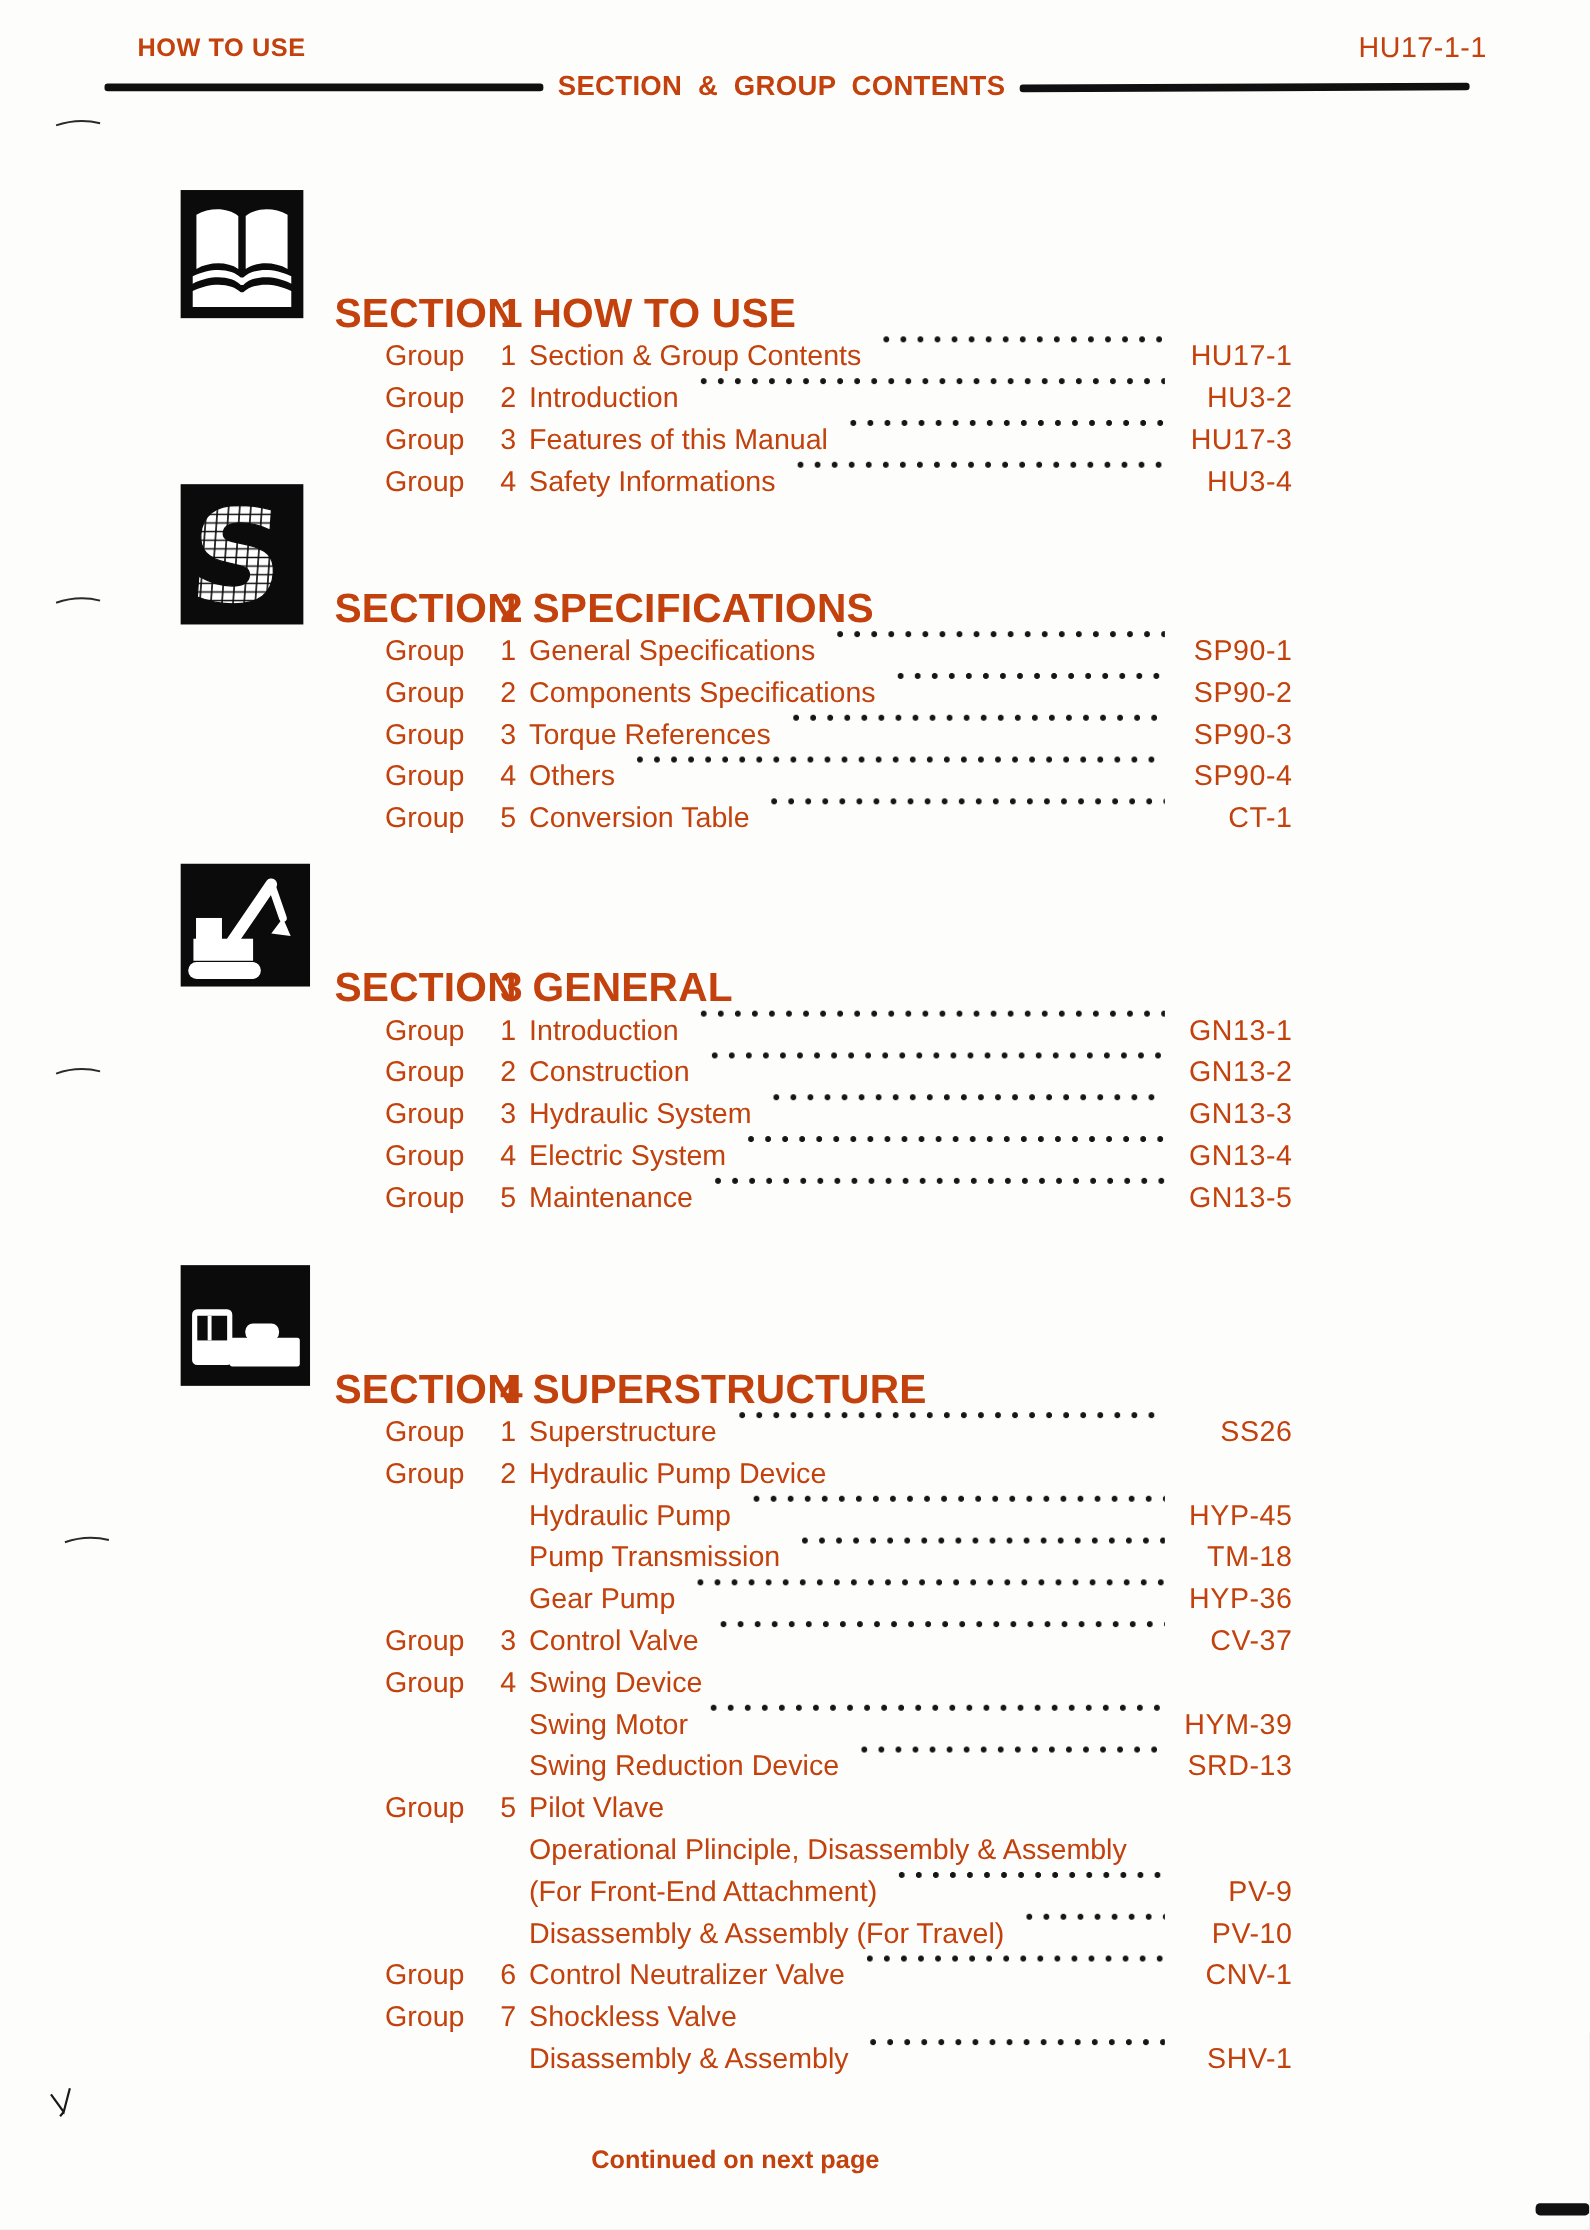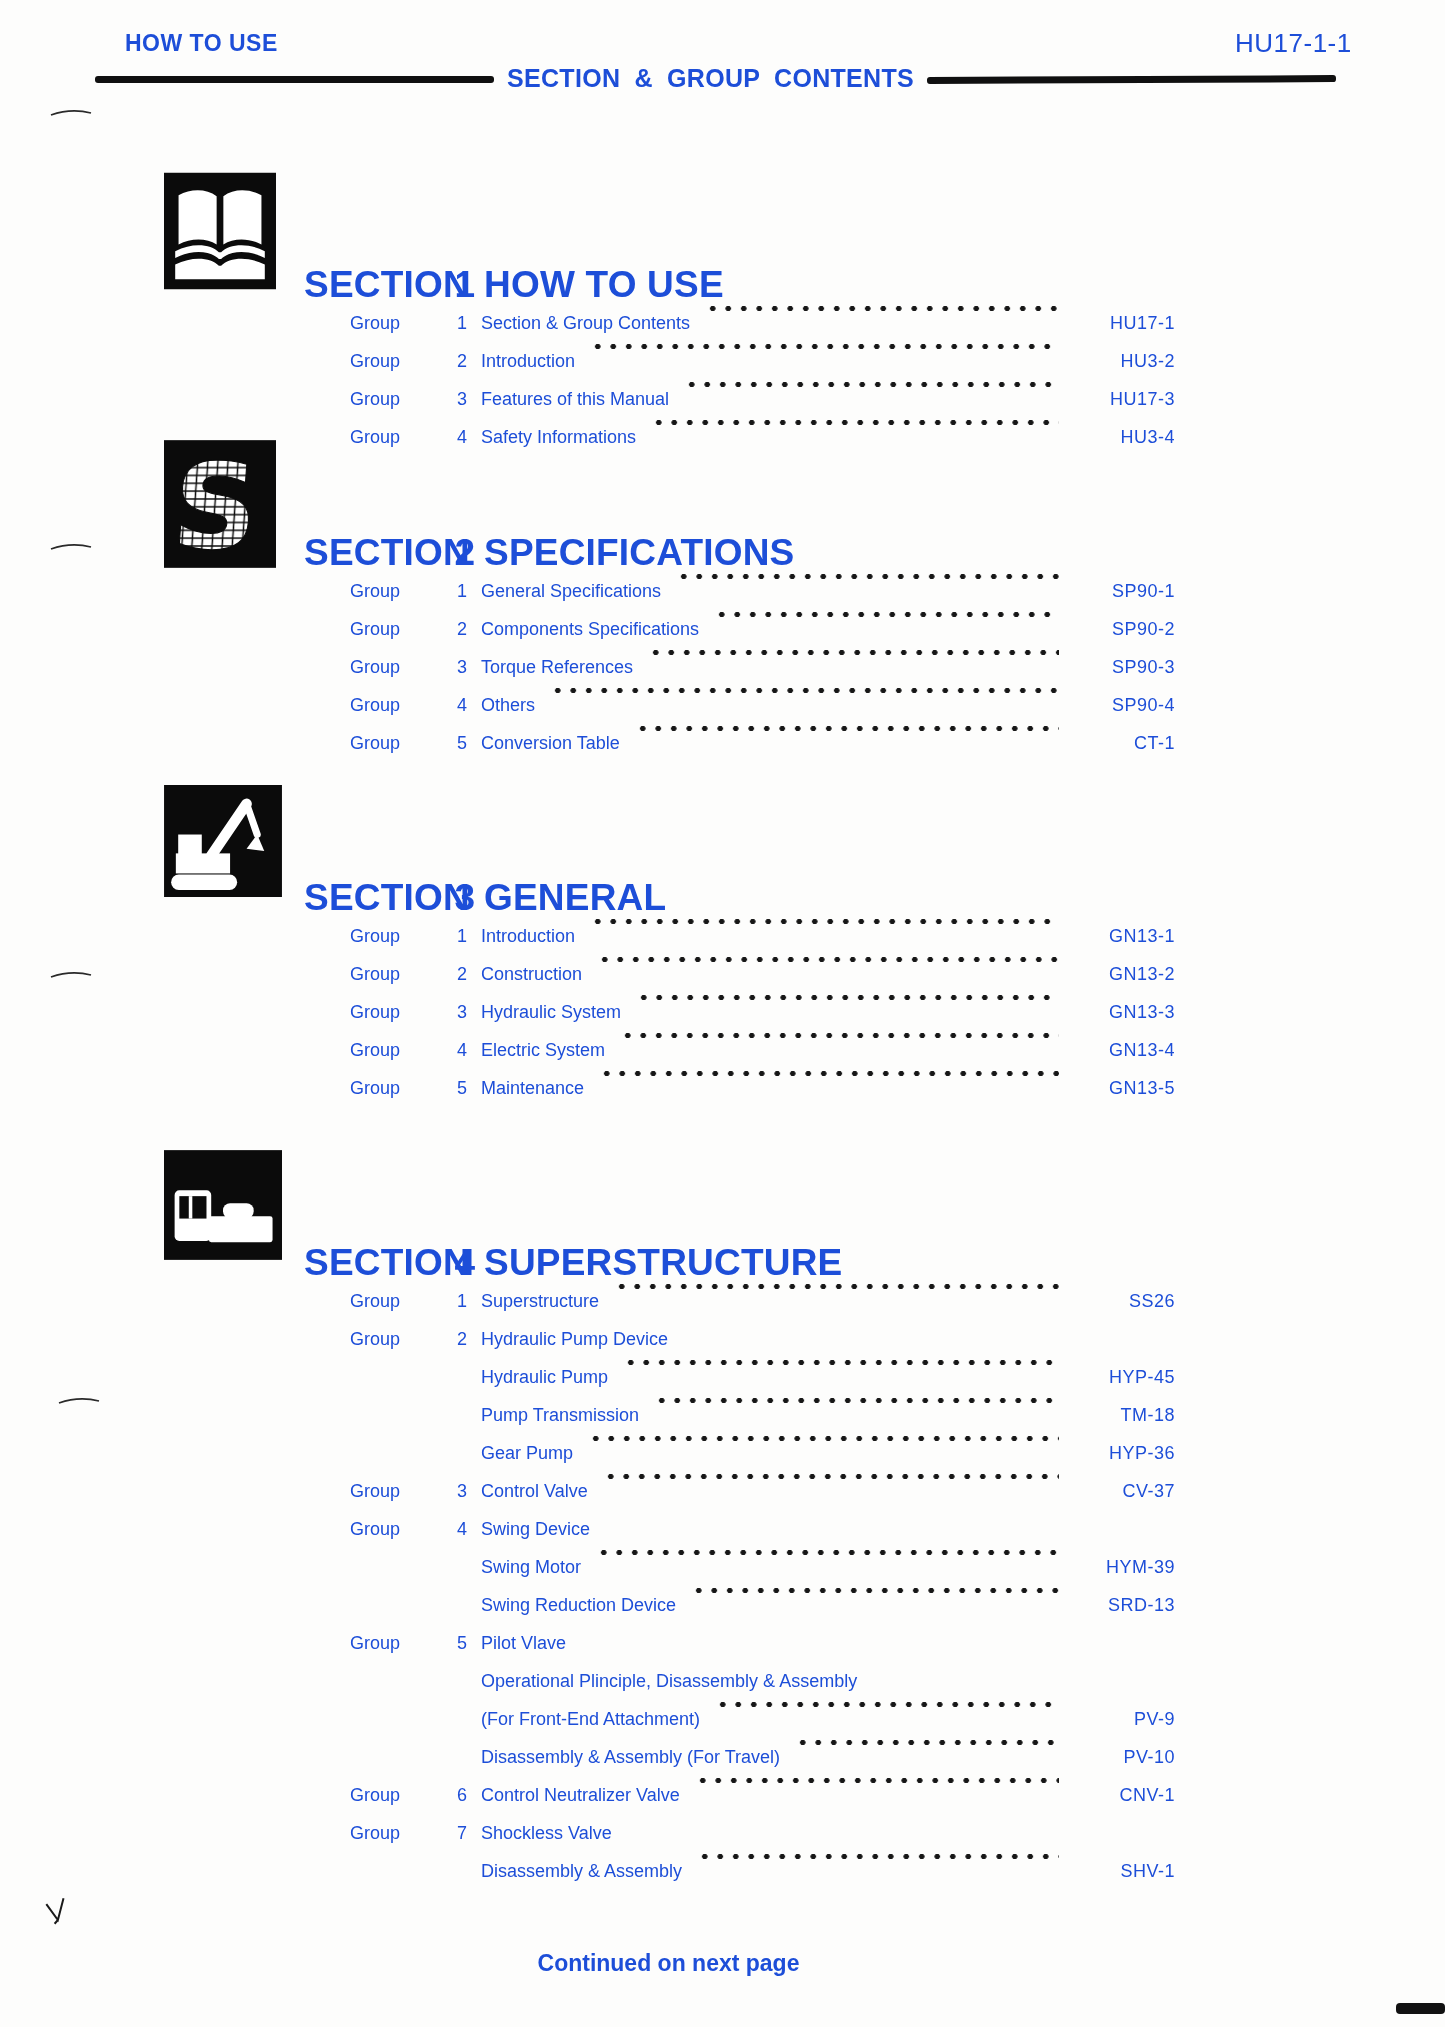--- a/index.html
+++ b/index.html
@@ -1,16 +1,16 @@
 <!DOCTYPE html>
 <html><head>
 <meta charset="utf-8">
 <style>
   html,body{margin:0;padding:0;background:#e8e8e8}
-  .page{position:relative;width:1445px;height:2027px;background:#fdfdfc;font-family:"Liberation Sans",sans-serif;color:#1d4ed8;overflow:hidden;margin:0 auto}
+  .page{position:relative;width:1445px;height:2027px;background:#fdfdfc;font-family:"Liberation Sans",sans-serif;color:#c2410c;overflow:hidden;margin:0 auto}
 
   .hdr-left{position:absolute;left:125px;top:30px;font-size:23px;font-weight:bold;letter-spacing:.5px}
   .hdr-right{position:absolute;left:1235px;top:28px;font-size:26px;letter-spacing:.5px}
 
   .title-row{position:absolute;top:64px;left:0;width:100%;height:34px}
   .rule{position:absolute;top:12px;height:7px;background:#101010;border-radius:3px}
   .rule-left{left:95px;width:399px}
   .rule-right{left:927px;width:409px;transform:rotate(-.25deg)}
   .page-title{position:absolute;left:494px;width:433px;top:0;text-align:center;font-size:25px;font-weight:bold;word-spacing:7px;letter-spacing:.3px}
 
@@ -18,21 +18,21 @@
   .s1{top:172px}.s2{top:440px}.s3{top:785px}.s4{top:1150px}
   .sec-icon{position:absolute;left:164px;top:0}
   .sec-icon svg{display:block}
 
   .heading{position:absolute;top:92px;left:0;width:100%;display:flex;align-items:center;font-weight:bold;font-size:37px;letter-spacing:.2px}
   .h-label{margin-left:304px;width:146px;flex:none}
   .h-num{width:30px;text-align:center;flex:none}
   .h-title{margin-left:4px;flex:none}
 
   .rows{position:absolute;top:132px;left:0;width:1175px}
-  .row{display:flex;align-items:center;height:38px;font-size:18px;line-height:38px;white-space:pre}
+  .row{display:flex;align-items:center;height:38px;font-size:26px;line-height:38px;white-space:pre}
   .col-group{margin-left:350px;width:97px;flex:none}
   .col-num{width:30px;text-align:center;flex:none}
   .col-title{margin-left:4px;flex:none}
   .leader{flex:1 1 auto;min-width:30px;height:9px;align-self:baseline;margin:0 18px 0 15px;
           background:radial-gradient(circle,#161616 2.4px,transparent 3px) left 60%/15.5px 9px repeat-x}
   .col-code{flex:none;min-width:98px;text-align:right;letter-spacing:.5px}
 
   .footer{position:absolute;top:1950px;left:0;width:1337px;text-align:center;font-size:23px;font-weight:bold}
   .corner-bar{position:absolute;left:1396px;top:2003px;width:49px;height:11px;background:#111;border-radius:4px}
 

